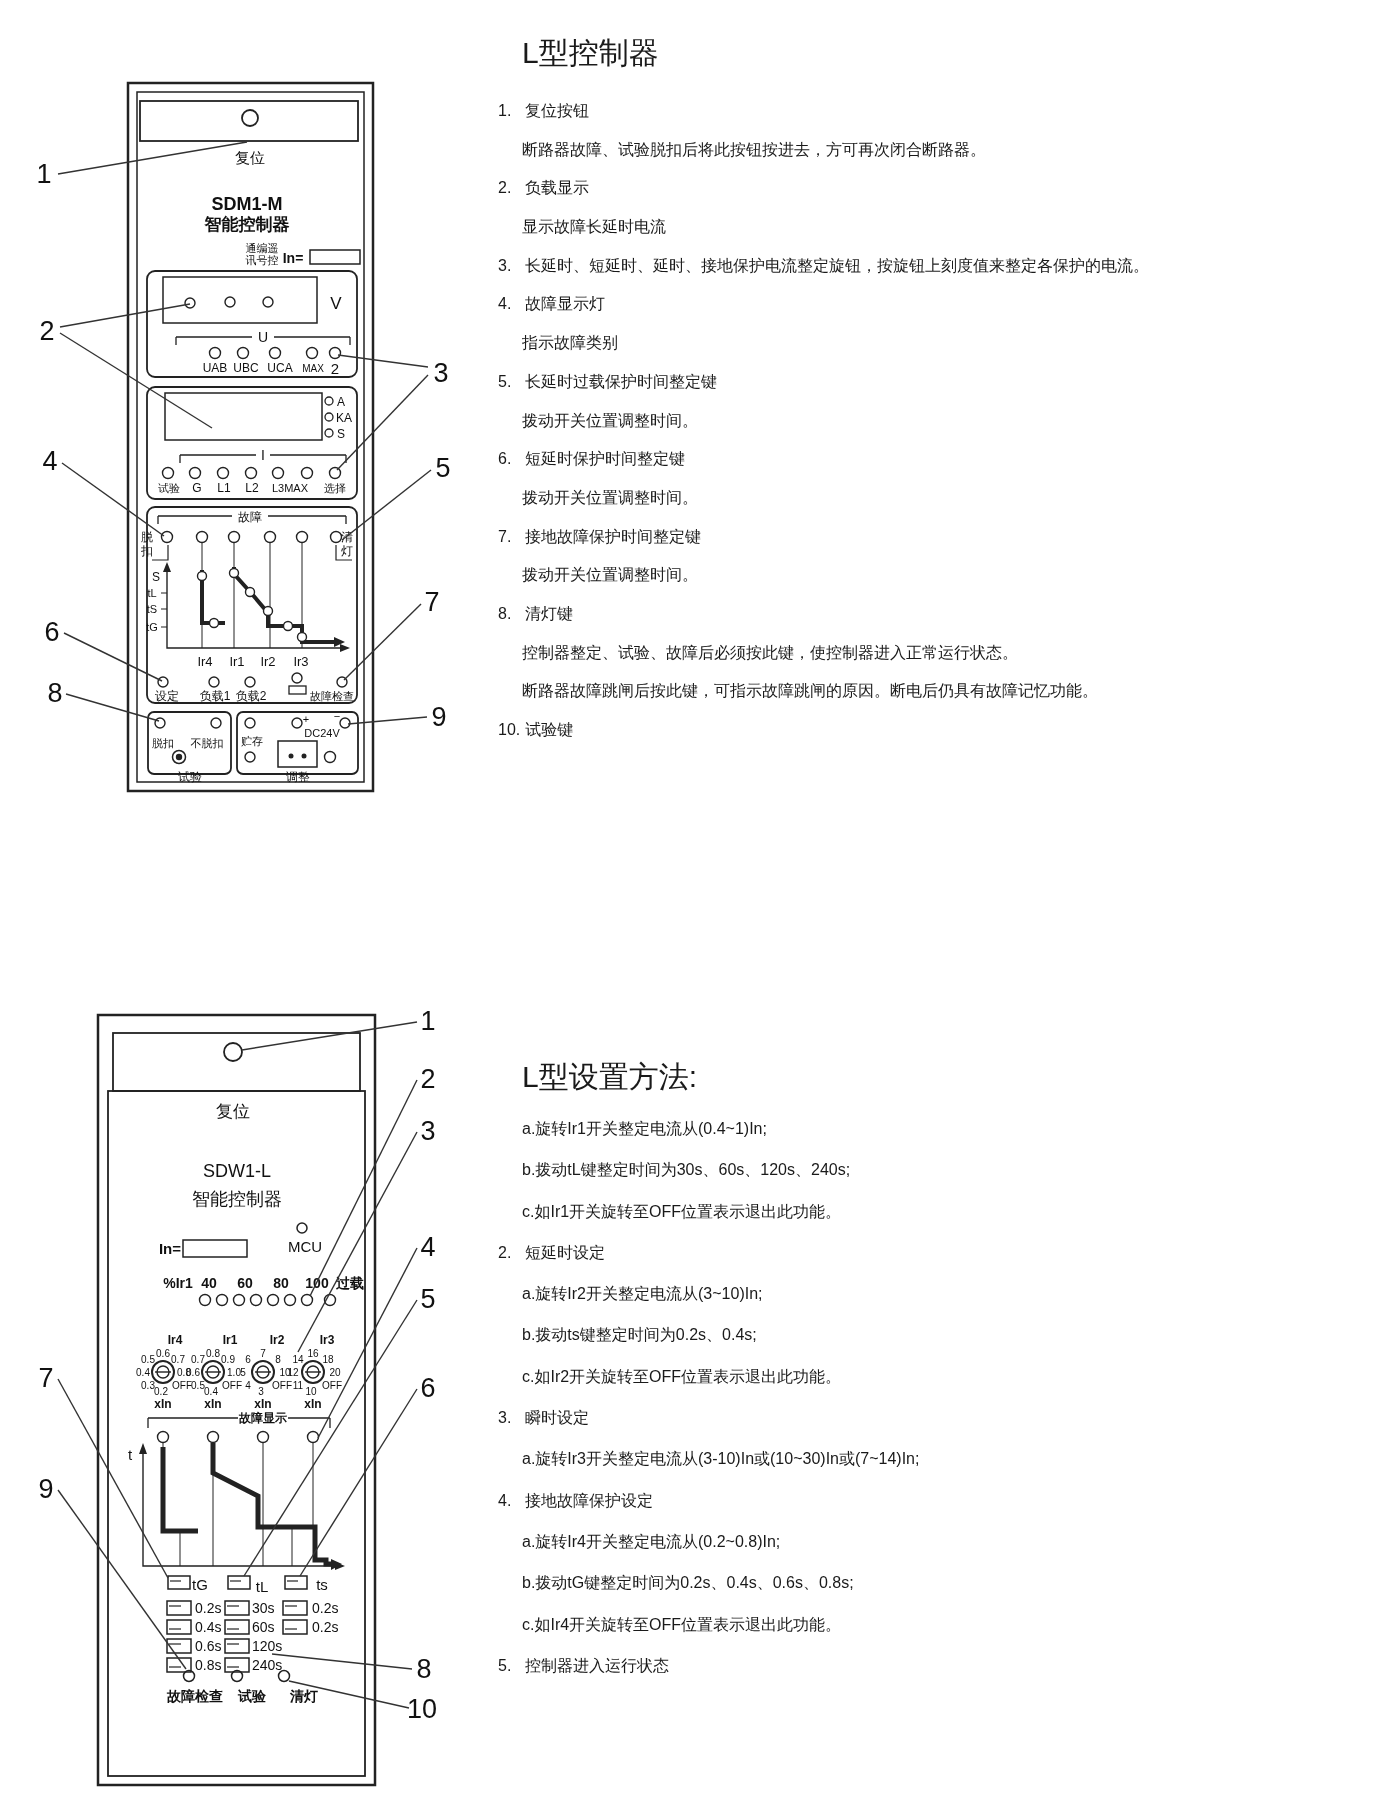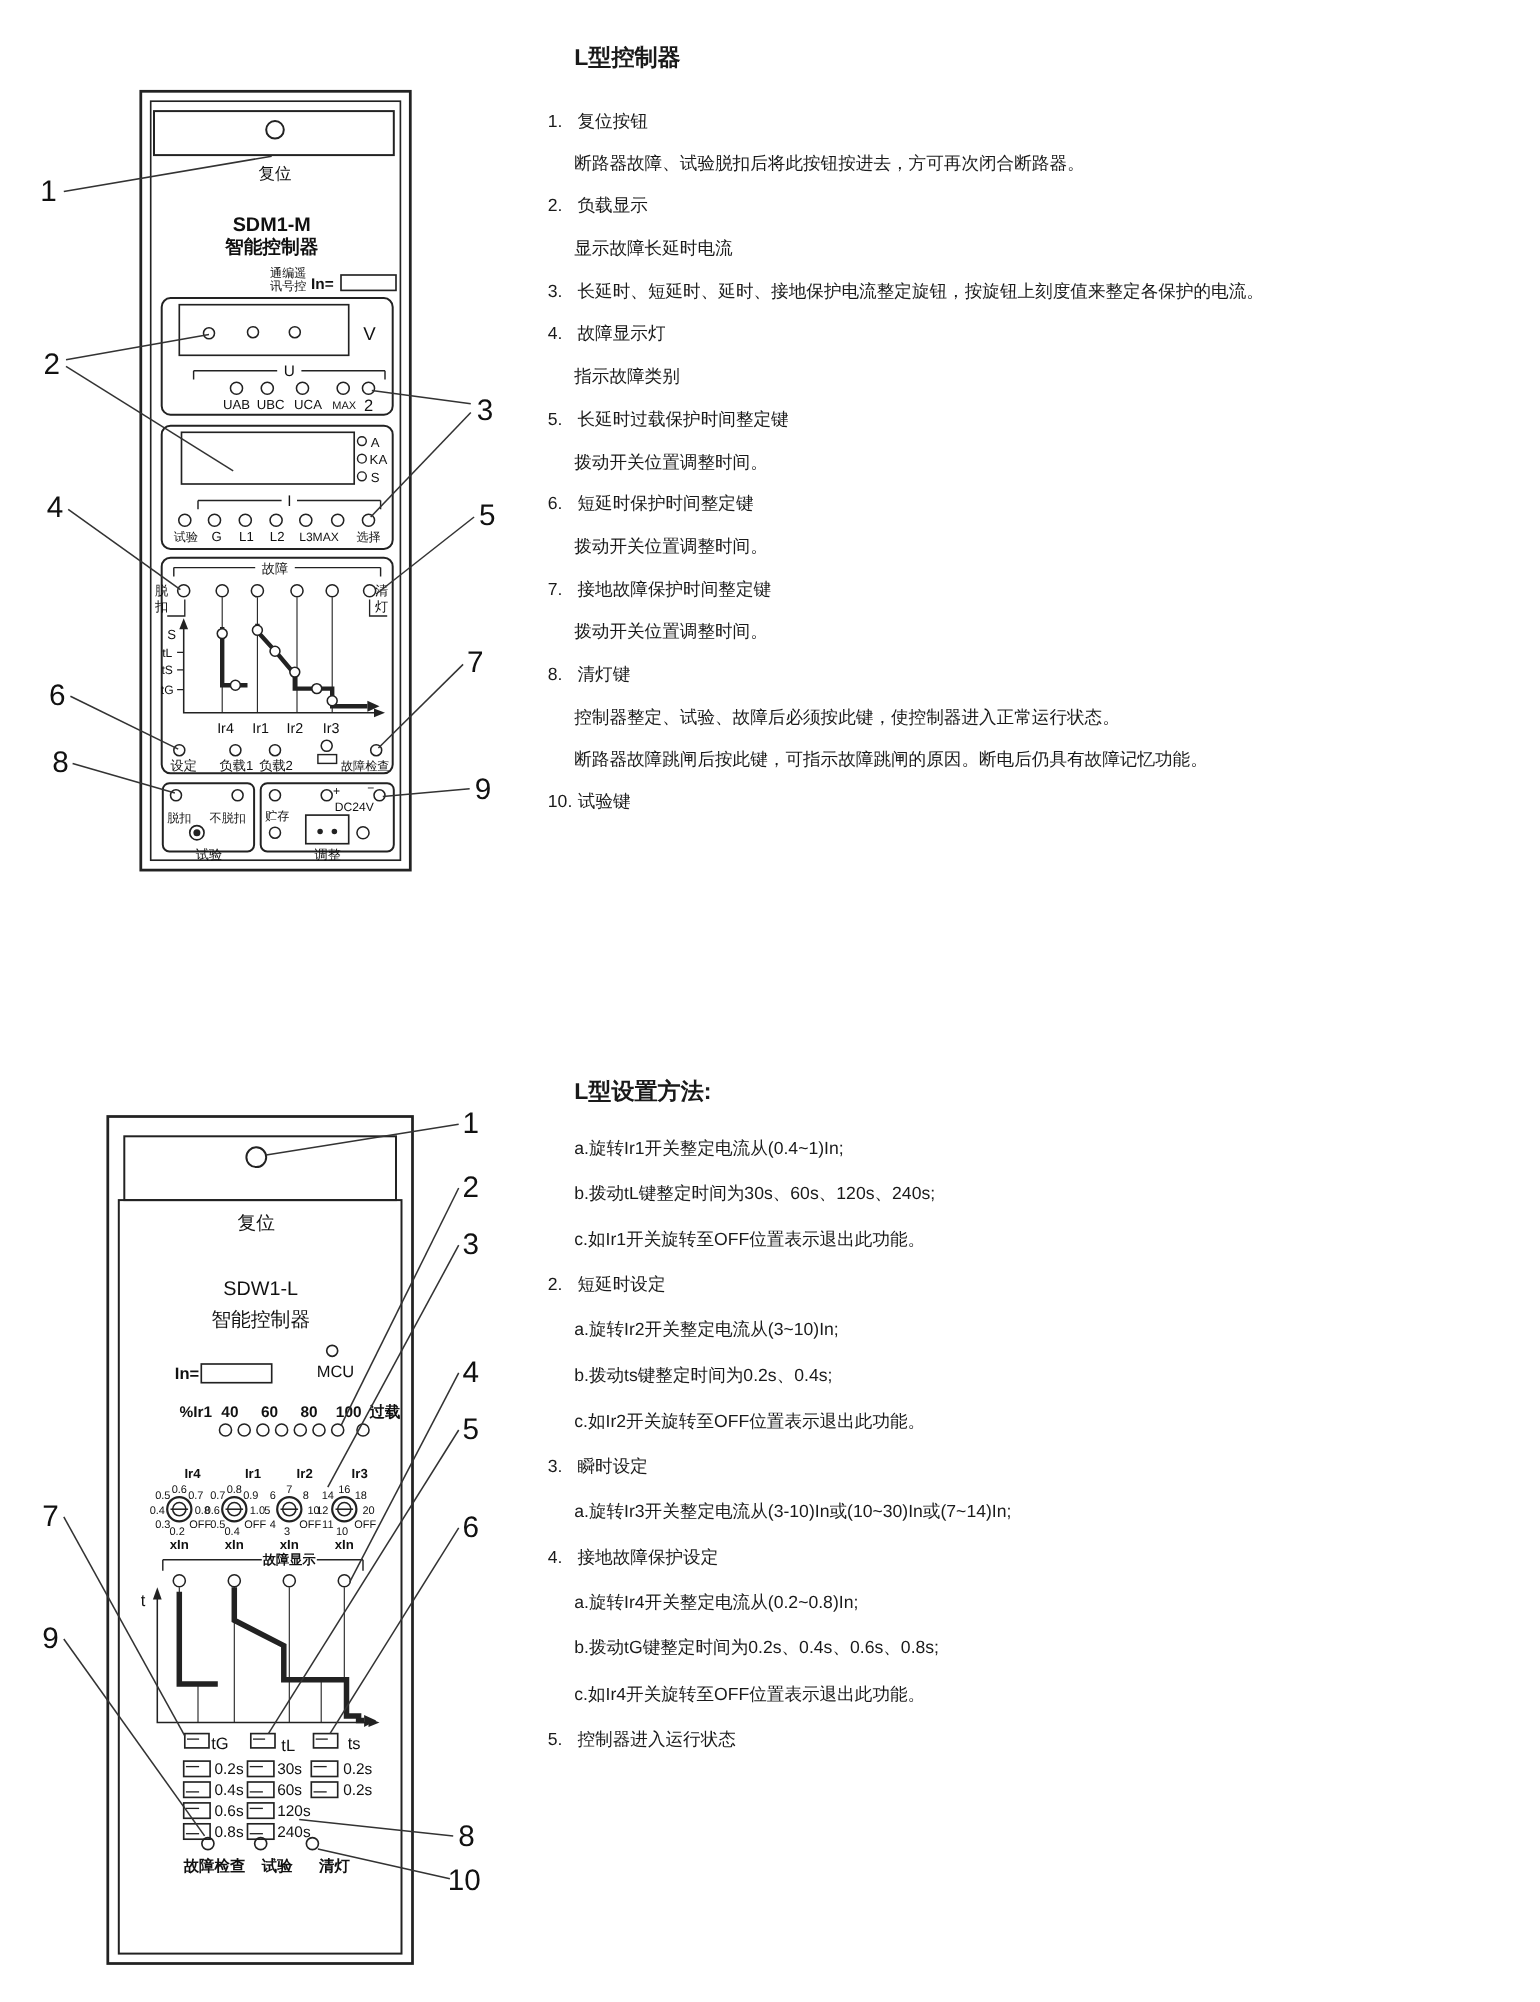--- a/index.html
+++ b/index.html
@@ -4,22 +4,22 @@
 <style>
   html,body{margin:0;padding:0;}
   body{
     width:1400px;height:1820px;position:relative;background:#ffffff;
     font-family:"Liberation Sans","DejaVu Sans",sans-serif;color:#1a1a1a;
     overflow:hidden;
   }
   svg text{font-family:"Liberation Sans","DejaVu Sans",sans-serif;fill:#111;}
   .textblock{position:absolute;white-space:nowrap;}
   #block-controller{left:498px;top:36px;width:900px;}
-  #block-setup{left:498px;top:976px;width:900px;}
-  .tb-h{font-size:21px;font-weight:bold;margin-left:24px;}
+  #block-setup{left:498px;top:1060px;width:900px;}
+  .tb-h{font-size:30px;font-weight:normal;margin-left:24px;}
   #block-controller .tb-h{height:56px;line-height:34px;}
   #block-setup .tb-h{height:48px;line-height:34px;}
   .tb-row{font-size:16px;}
   #block-controller .tb-row{height:38.7px;line-height:38.7px;}
   #block-setup .tb-row{height:41.3px;line-height:41.3px;}
   .num{display:inline-block;min-width:22px;margin-right:5px;}
   .ind{padding-left:24px;}
   .boxed{display:inline-block;border:2px solid #222;padding:0 8px;margin:0 8px;line-height:27px;}
   #diagram{position:absolute;left:0;top:0;}
 </style>

